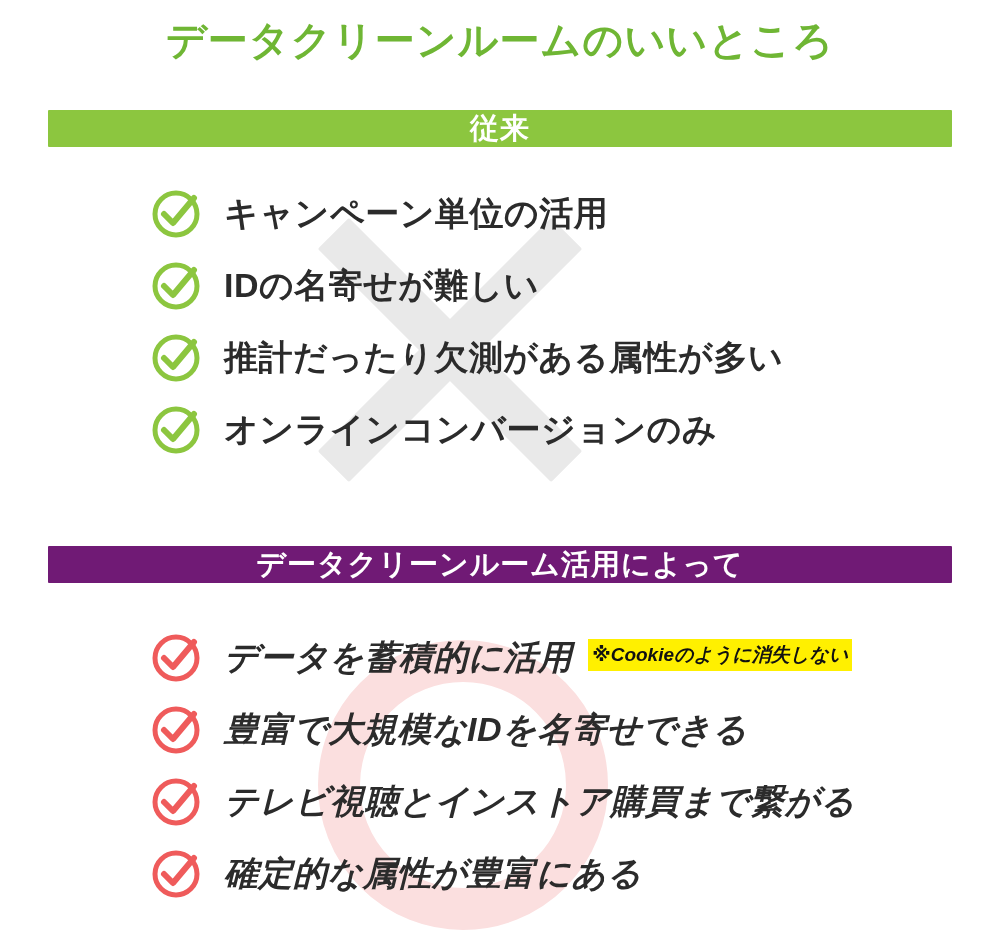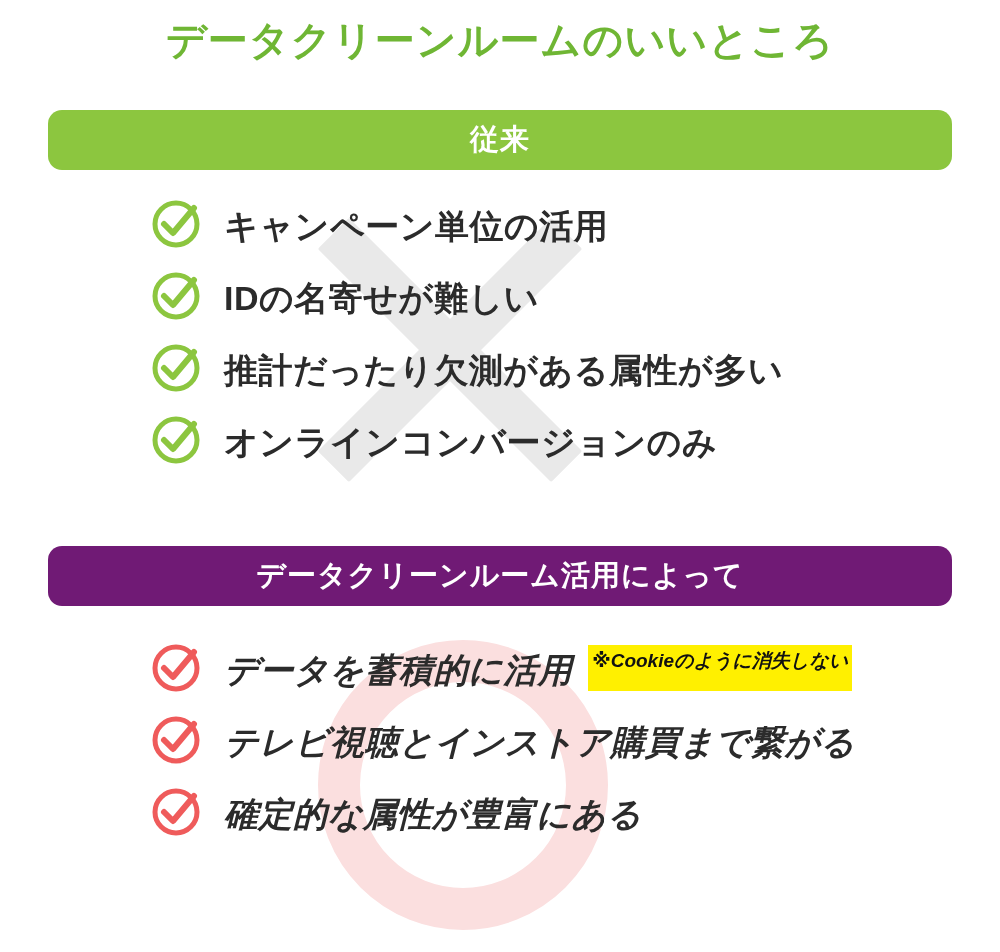--- a/index.html
+++ b/index.html
@@ -35,22 +35,22 @@
     color: #6fb634;
     letter-spacing: 1px;
     line-height: 1.2;
   }
 
   
   .banner {
     position: absolute;
     left: 48px;
     width: 904px;
-    height: 60px;
-    border-radius: 14px;
+    height: 37px;
+    border-radius: 1px;
     display: flex;
     align-items: center;
     justify-content: center;
     color: #ffffff;
     font-size: 29px;
     font-weight: bold;
     letter-spacing: 1px;
     box-sizing: border-box;
   }
   .banner-green {
@@ -101,21 +101,21 @@
   .list {
     position: absolute;
     left: 150px;
     width: 830px;
   }
   .list-green { top: 178px; }
   .list-red   { top: 622px; font-style: italic; }
 
   .list-item {
     display: flex;
-    align-items: flex-end;
+    align-items: center;
     height: 72px;
     position: relative;
     z-index: 2;
   }
 
   .check {
     width: 52px;
     height: 52px;
     flex: 0 0 52px;
     margin-right: 22px;
@@ -129,21 +129,21 @@
     white-space: nowrap;
   }
 
   .note {
     display: inline-block;
     margin-left: 16px;
     background: #fff000;
     color: #111111;
     font-size: 19px;
     font-weight: bold;
-    padding: 3px 4px 17px 4px;
+    padding: 3px 4px 3px 4px;
     letter-spacing: 0px;
     vertical-align: middle;
     position: relative;
     top: -3px;
   }
 </style>
 </head>
 <body>
 
 <div class="page">
@@ -215,20 +215,29 @@
       <span class="check">
         <svg viewBox="0 0 52 52" width="52" height="52" aria-hidden="true">
           <circle cx="26" cy="26" r="21" fill="none" stroke="#ef5b5b" stroke-width="5"></circle>
           <path d="M14 26 L23 35 L44 10" fill="none" stroke="#ef5b5b" stroke-width="6" stroke-linecap="round" stroke-linejoin="round"></path>
         </svg>
       </span>
       <span class="item-text">データを蓄積的に活用</span>
       <span class="note">※Cookieのように消失しない</span>
     </div>
 
+    <div class="list-item">
+      <span class="check">
+        <svg viewBox="0 0 52 52" width="52" height="52" aria-hidden="true">
+          <circle cx="26" cy="26" r="21" fill="none" stroke="#ef5b5b" stroke-width="5"></circle>
+          <path d="M14 26 L23 35 L44 10" fill="none" stroke="#ef5b5b" stroke-width="6" stroke-linecap="round" stroke-linejoin="round"></path>
+        </svg>
+      </span>
+      <span class="item-text">豊富で大規模なIDを名寄せできる</span>
+    </div>
 
     <div class="list-item">
       <span class="check">
         <svg viewBox="0 0 52 52" width="52" height="52" aria-hidden="true">
           <circle cx="26" cy="26" r="21" fill="none" stroke="#ef5b5b" stroke-width="5"></circle>
           <path d="M14 26 L23 35 L44 10" fill="none" stroke="#ef5b5b" stroke-width="6" stroke-linecap="round" stroke-linejoin="round"></path>
         </svg>
       </span>
       <span class="item-text">テレビ視聴とインストア購買まで繋がる</span>
     </div>

